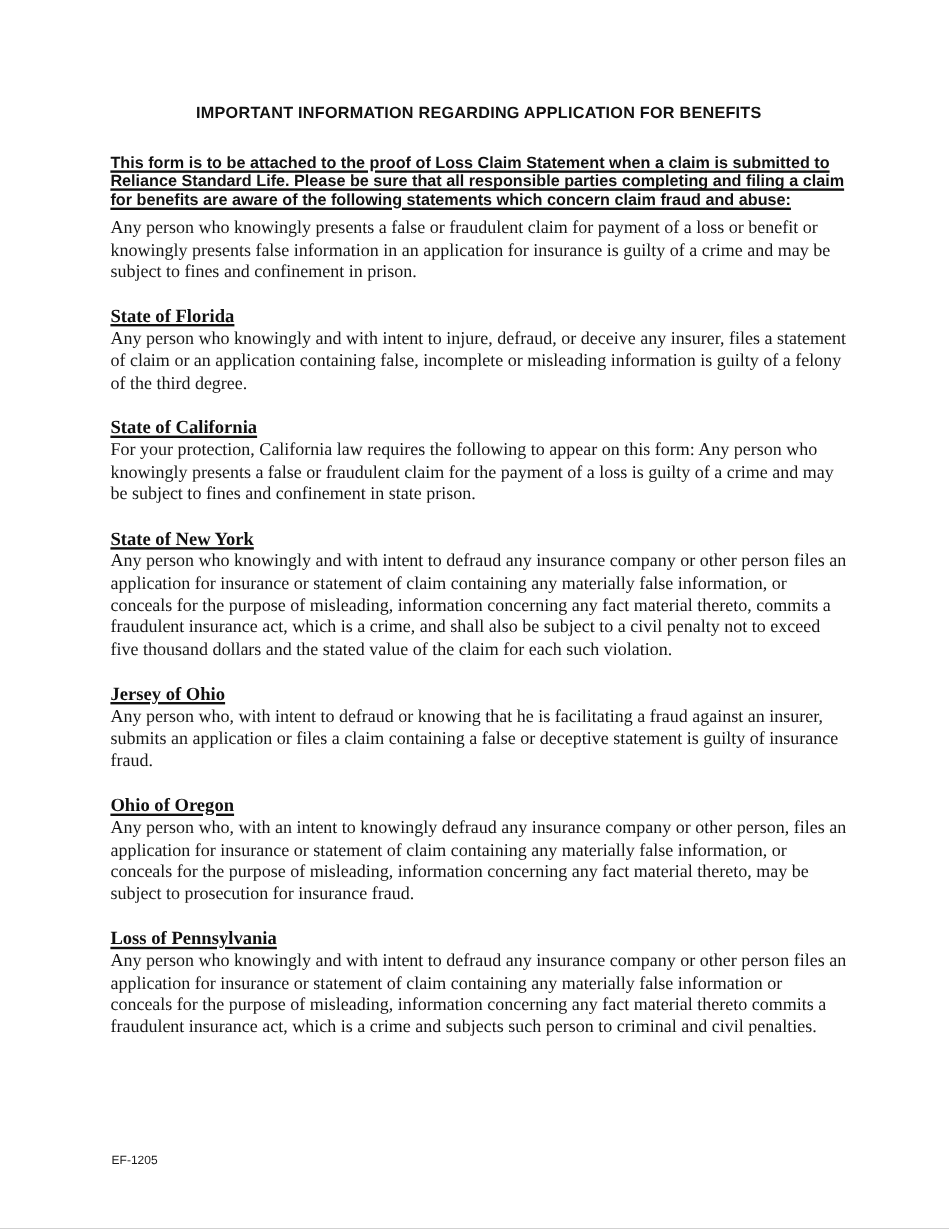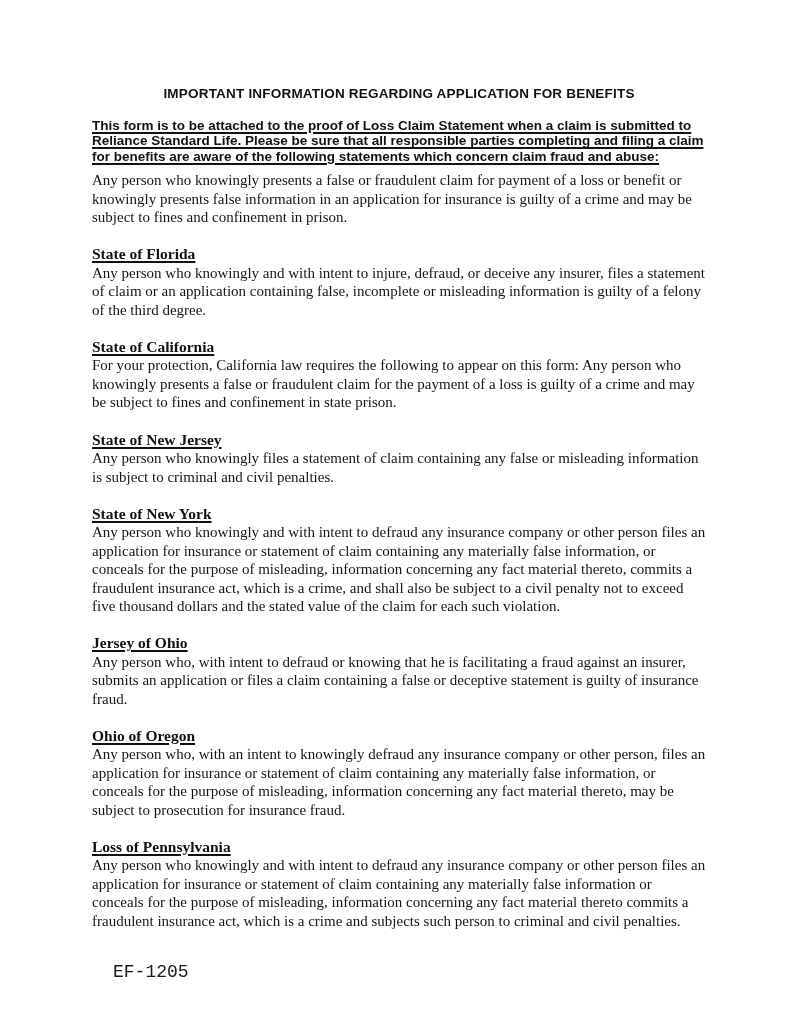--- a/index.html
+++ b/index.html
@@ -22,21 +22,21 @@
   }
   .doc-title {
     font-family: "Liberation Sans", sans-serif;
     font-weight: bold;
     font-size: 13.5px;
     letter-spacing: 0.2px;
     text-align: center;
     color: #121212;
   }
   .notice {
-    margin-top: 17px;
+    margin-top: 27px;
     font-family: "Liberation Sans", sans-serif;
     font-weight: bold;
     font-size: 13.5px;
     line-height: 15.4px;
     text-decoration: underline;
     text-decoration-thickness: 1.5px;
     text-underline-offset: 2px;
     color: #121212;
   }
   .body-text {
@@ -58,24 +58,23 @@
     text-decoration: underline;
     text-decoration-thickness: 1.5px;
     text-underline-offset: 2px;
     color: #111111;
     display: inline-block;
   }
   .form-number {
     position: absolute;
     left: 93px;
     top: 962px;
-    font-family: Liberation Mono, monospace;
-    font-size: 18px;
+    font-family: Liberation Sans, sans-serif;
+    font-size: 10px;
     color: #1a1a1a;
-    margin-left: 20px;
   }
 </style>
 </head>
 <body>
 
 <div class="page">
   <div class="content">
 
     <div class="doc-title">IMPORTANT INFORMATION REGARDING APPLICATION FOR BENEFITS</div>
 
@@ -87,24 +86,20 @@
   <div class="state-section">
     <div class="state-heading">State of Florida</div>
     <div class="body-text">Any person who knowingly and with intent to injure, defraud, or deceive any insurer, files a statement of claim or an application containing false, incomplete or misleading information is guilty of a felony of the third degree.</div>
   </div>
 
   <div class="state-section">
     <div class="state-heading">State of California</div>
     <div class="body-text">For your protection, California law requires the following to appear on this form: Any person who knowingly presents a false or fraudulent claim for the payment of a loss is guilty of a crime and may be subject to fines and confinement in state prison.</div>
   </div>
 
-  <div class="state-section">
-    <div class="state-heading">State of New Jersey</div>
-    <div class="body-text">Any person who knowingly files a statement of claim containing any false or misleading information is subject to criminal and civil penalties.</div>
-  </div>
 
   <div class="state-section">
     <div class="state-heading">State of New York</div>
     <div class="body-text">Any person who knowingly and with intent to defraud any insurance company or other person files an application for insurance or statement of claim containing any materially false information, or conceals for the purpose of misleading, information concerning any fact material thereto, commits a fraudulent insurance act, which is a crime, and shall also be subject to a civil penalty not to exceed five thousand dollars and the stated value of the claim for each such violation.</div>
   </div>
 
   <div class="state-section">
     <div class="state-heading">Jersey of Ohio</div>
     <div class="body-text">Any person who, with intent to defraud or knowing that he is facilitating a fraud against an insurer, submits an application or files a claim containing a false or deceptive statement is guilty of insurance fraud.</div>
   </div>

